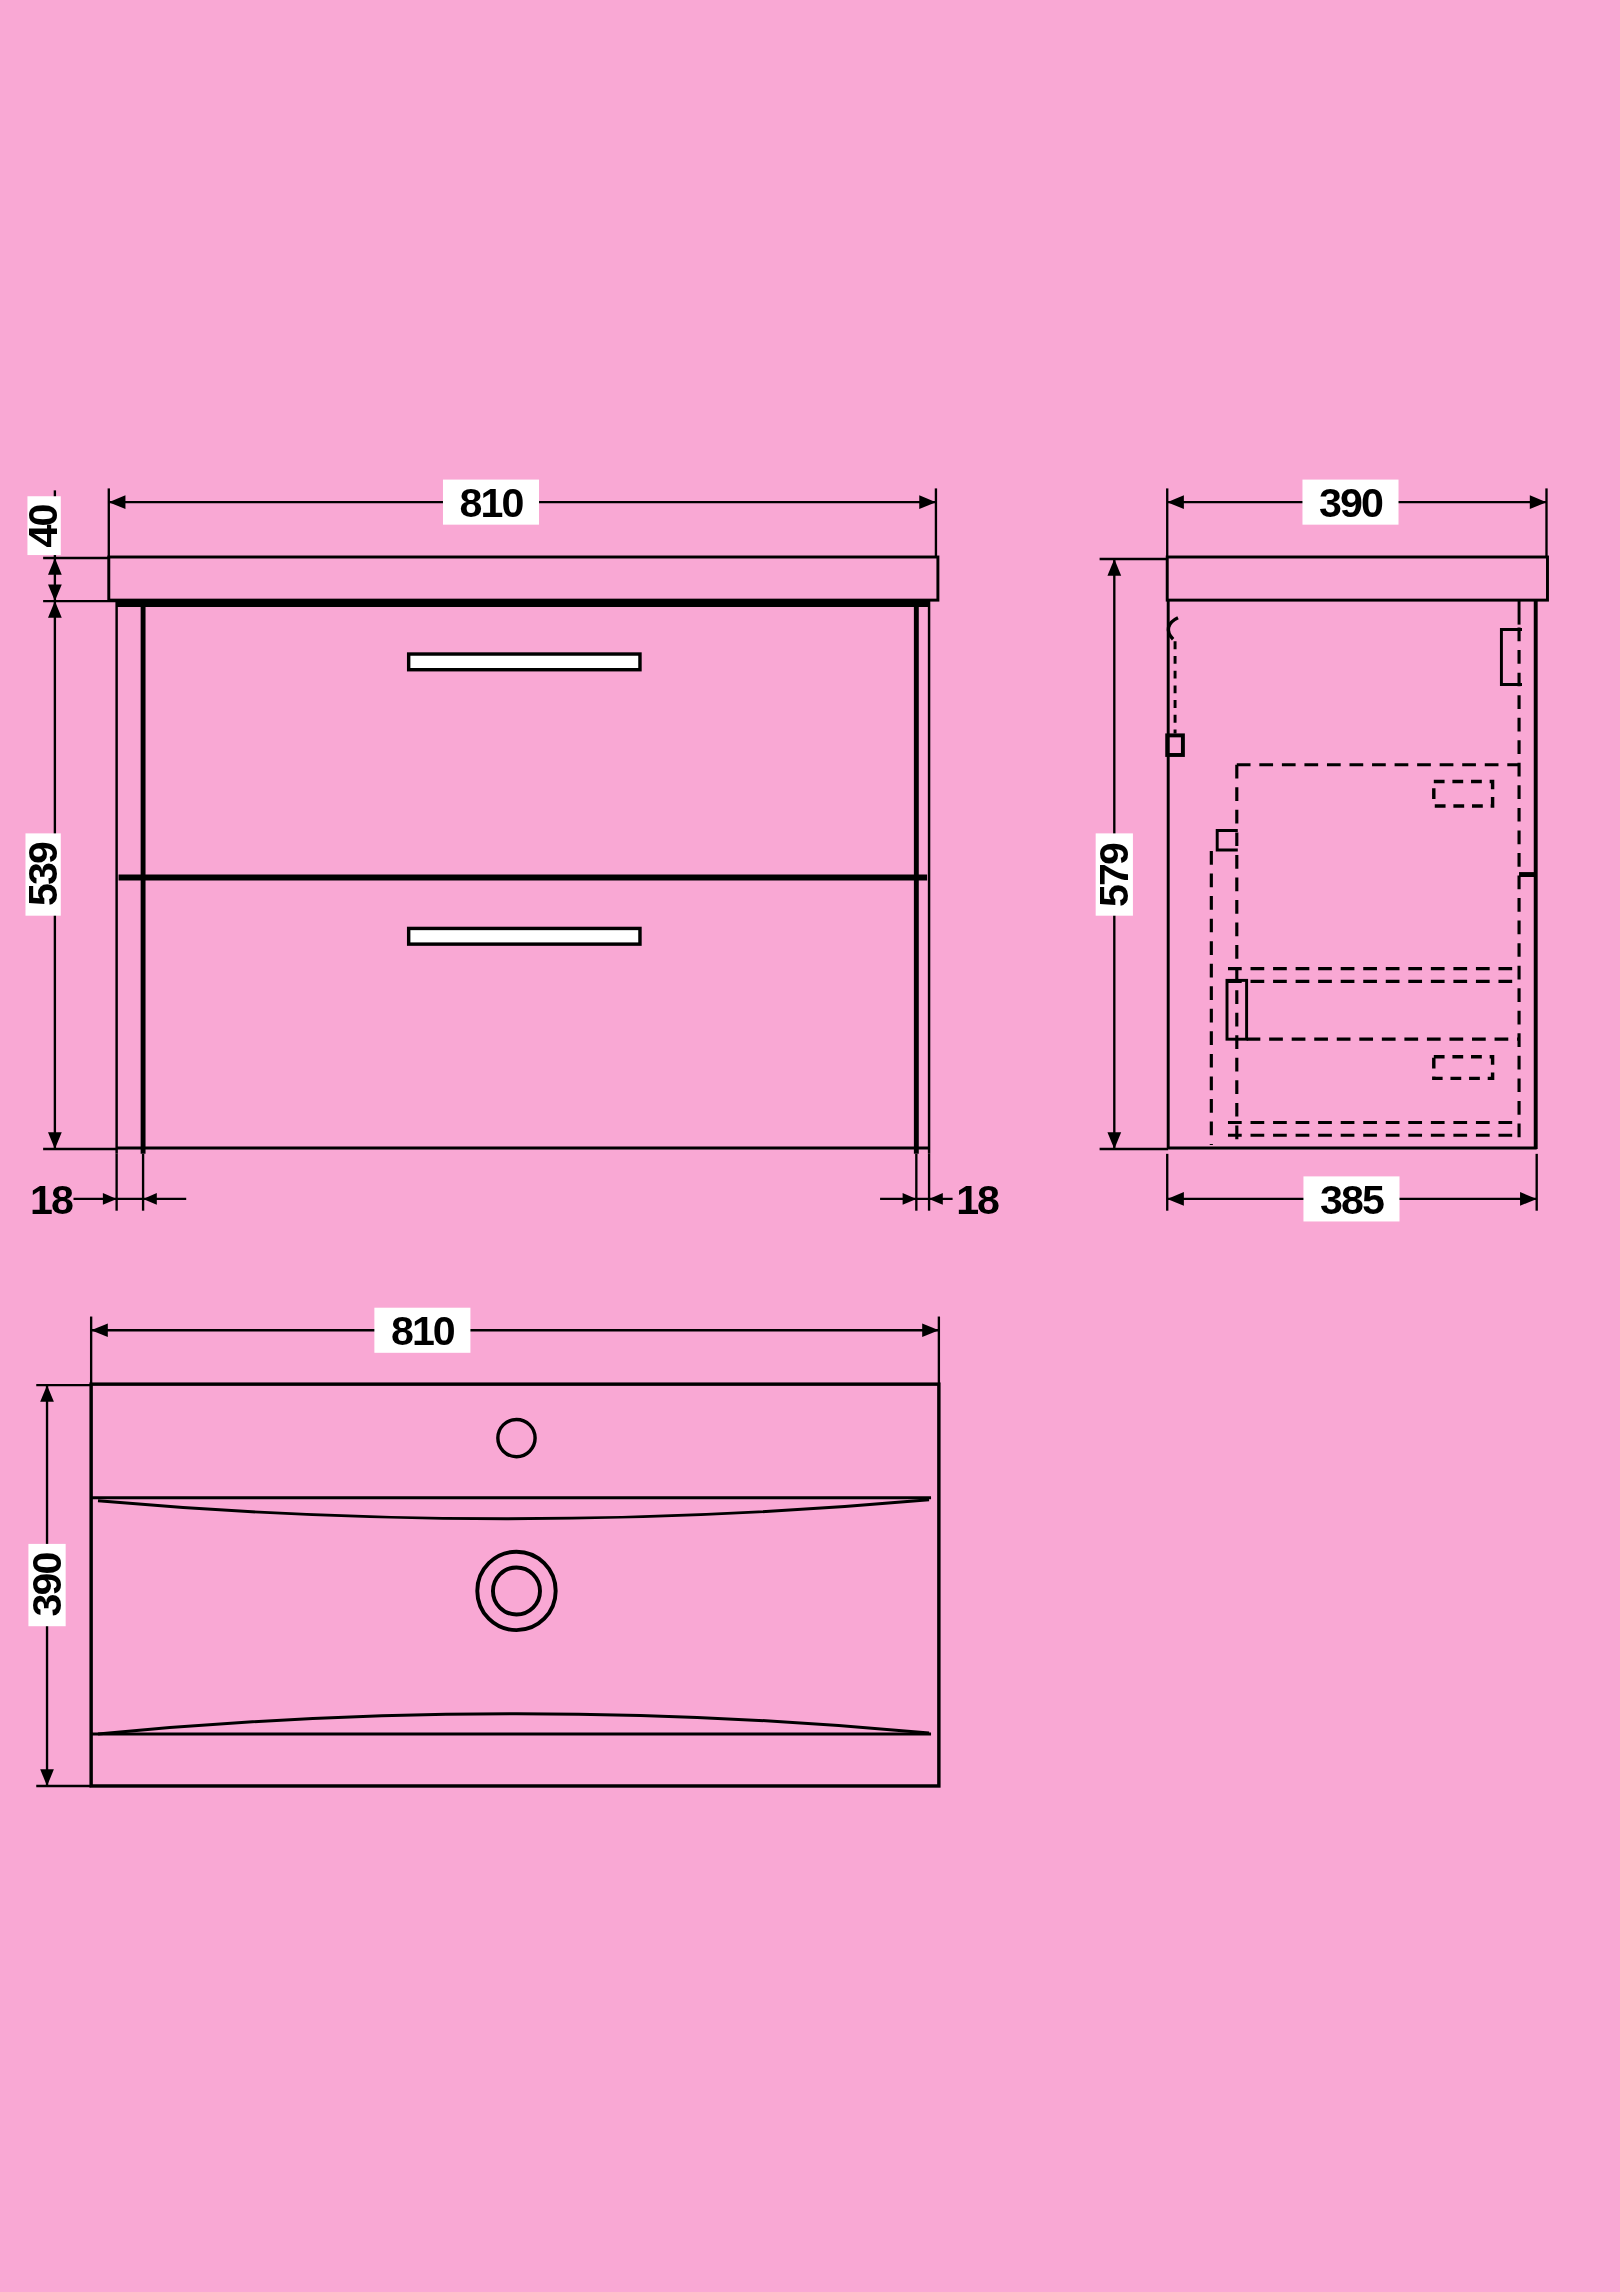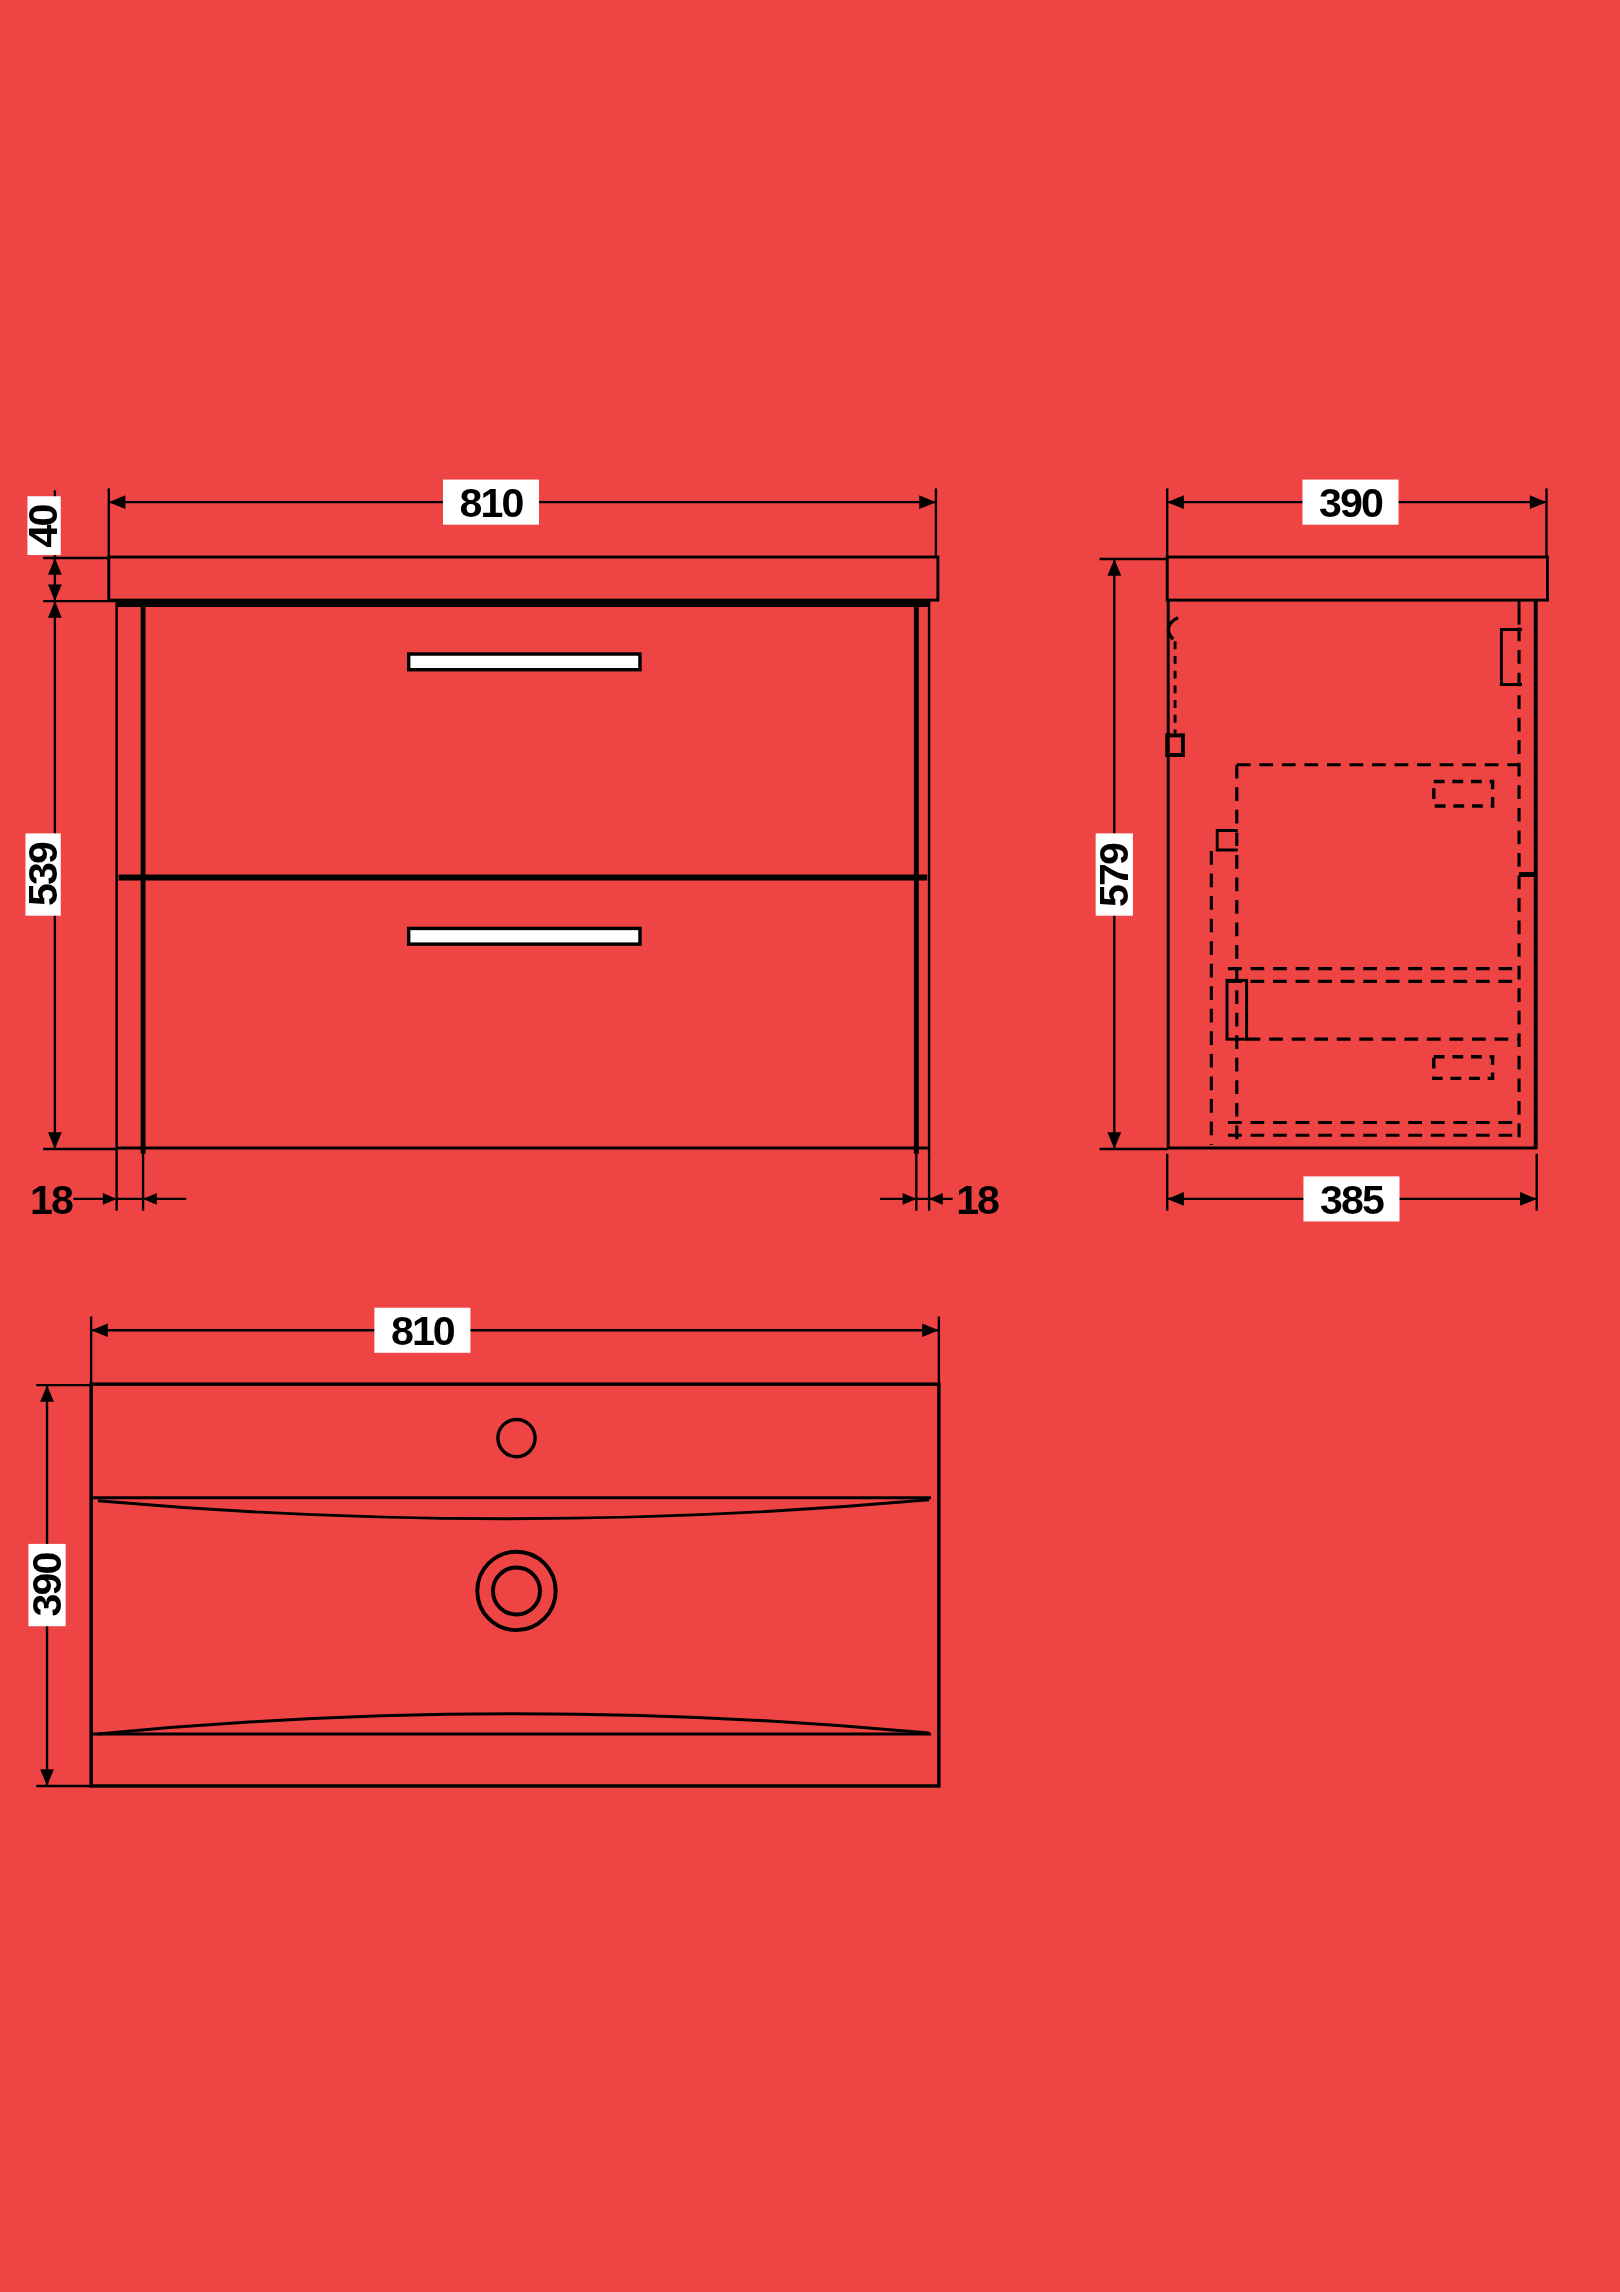--- a/index.html
+++ b/index.html
@@ -1,19 +1,19 @@
 <!DOCTYPE html>
 <html><head>
 <meta charset="utf-8">
 <style>
   html,body{margin:0;padding:0;background:#ffffff;}
   .stage{
     position:relative;
     width:1620px;height:2293px;
-    background:#ef4444;
+    background:#f9a8d4;
     font-family:"Liberation Sans", sans-serif;
     overflow:hidden;
   }
   svg{position:absolute;left:0;top:0;}
   .ln{stroke:#000;fill:none;}
   .dim{stroke:#000;stroke-width:2.4;fill:none;}
   .dimtxt{
     font-family:"Liberation Sans", sans-serif;
     font-weight:bold;font-size:42px;letter-spacing:-2px;fill:#000;
   }

